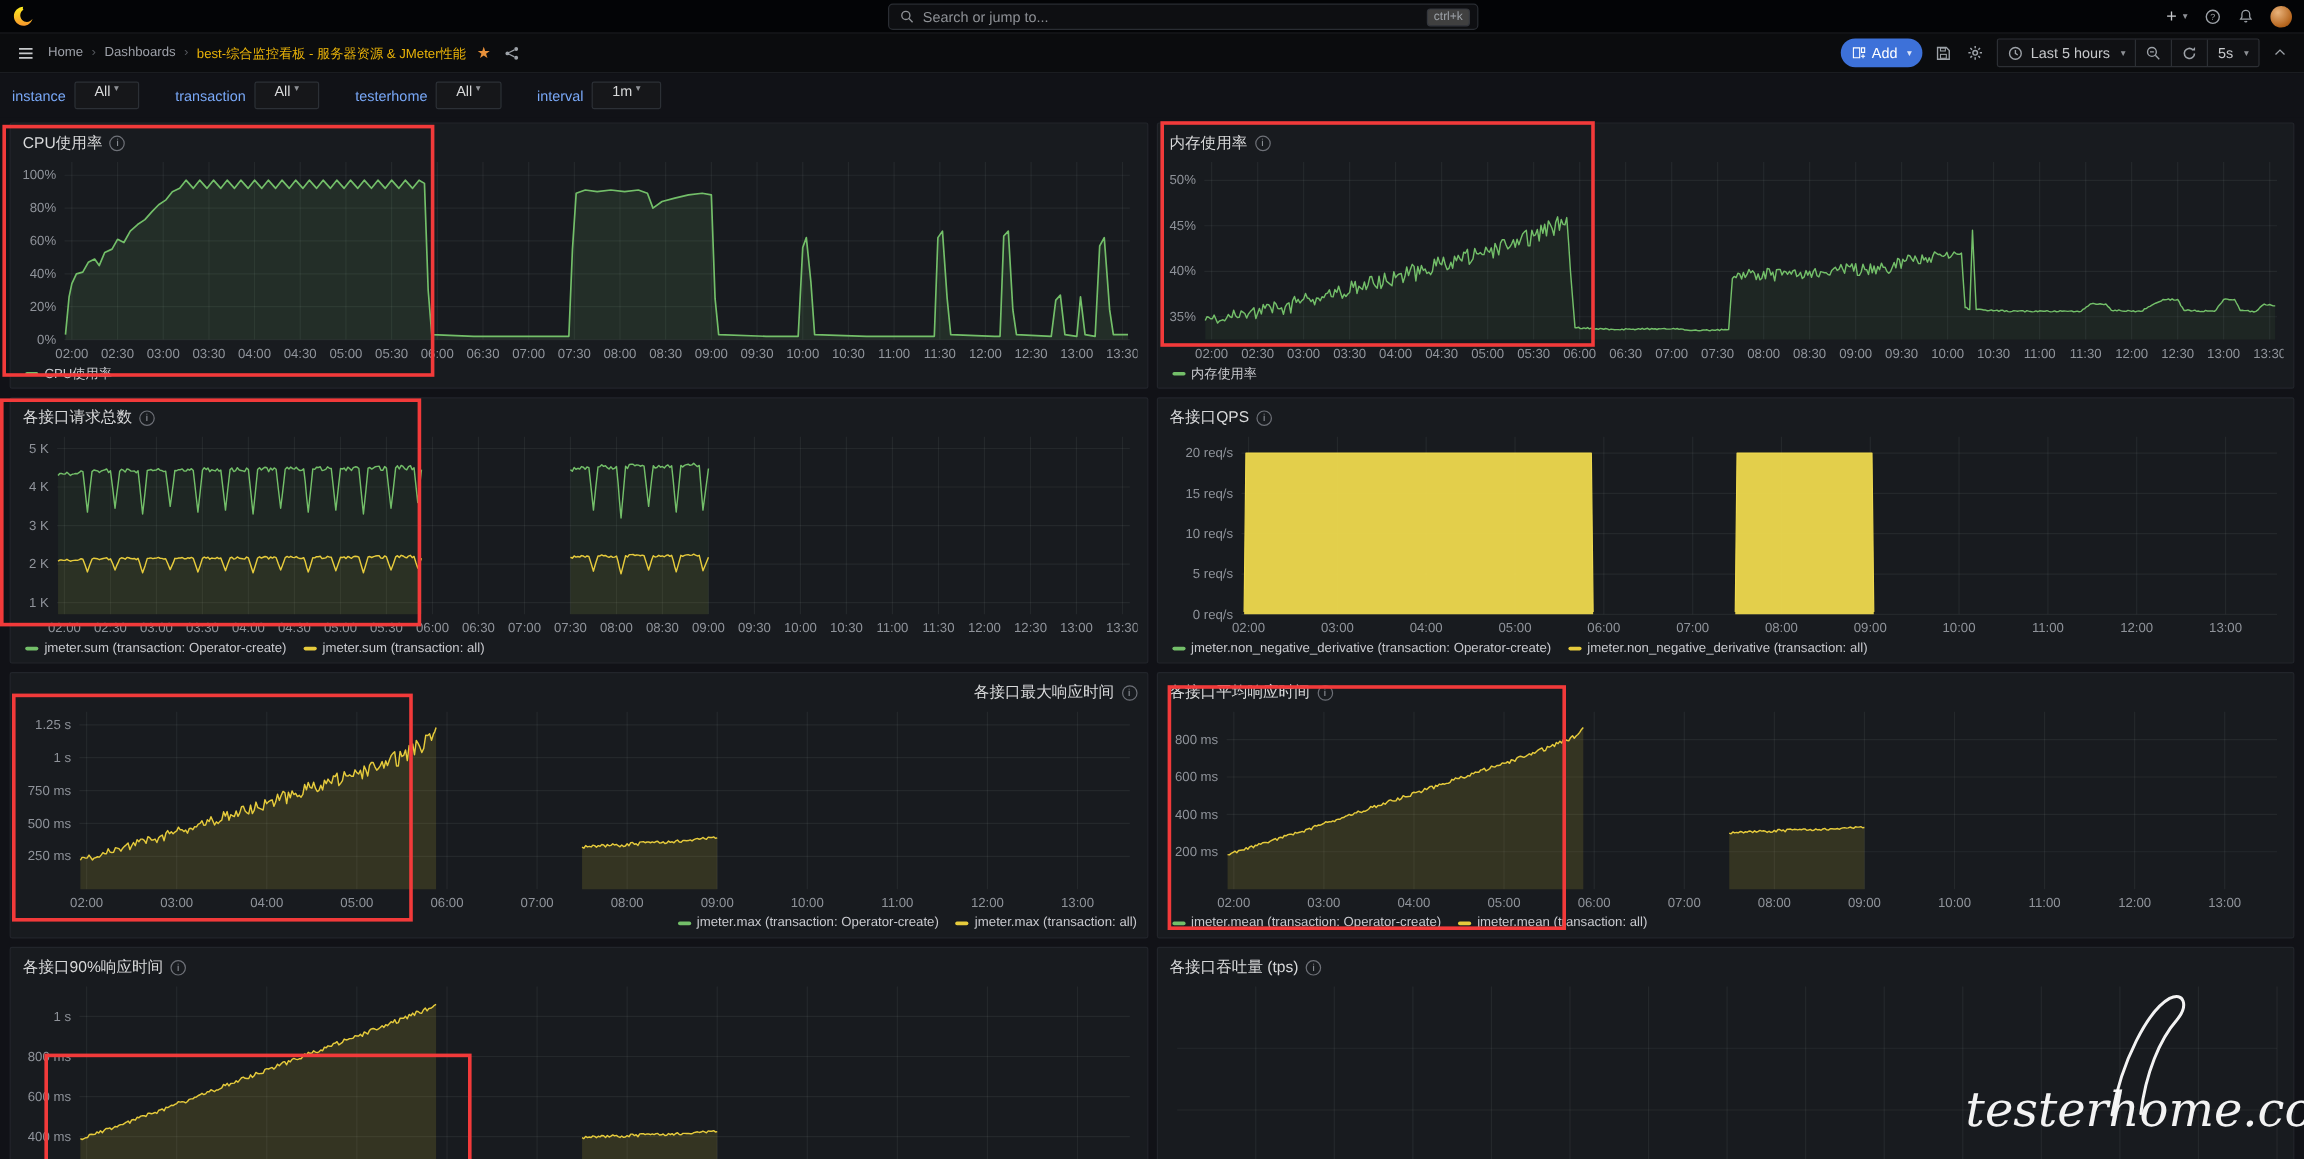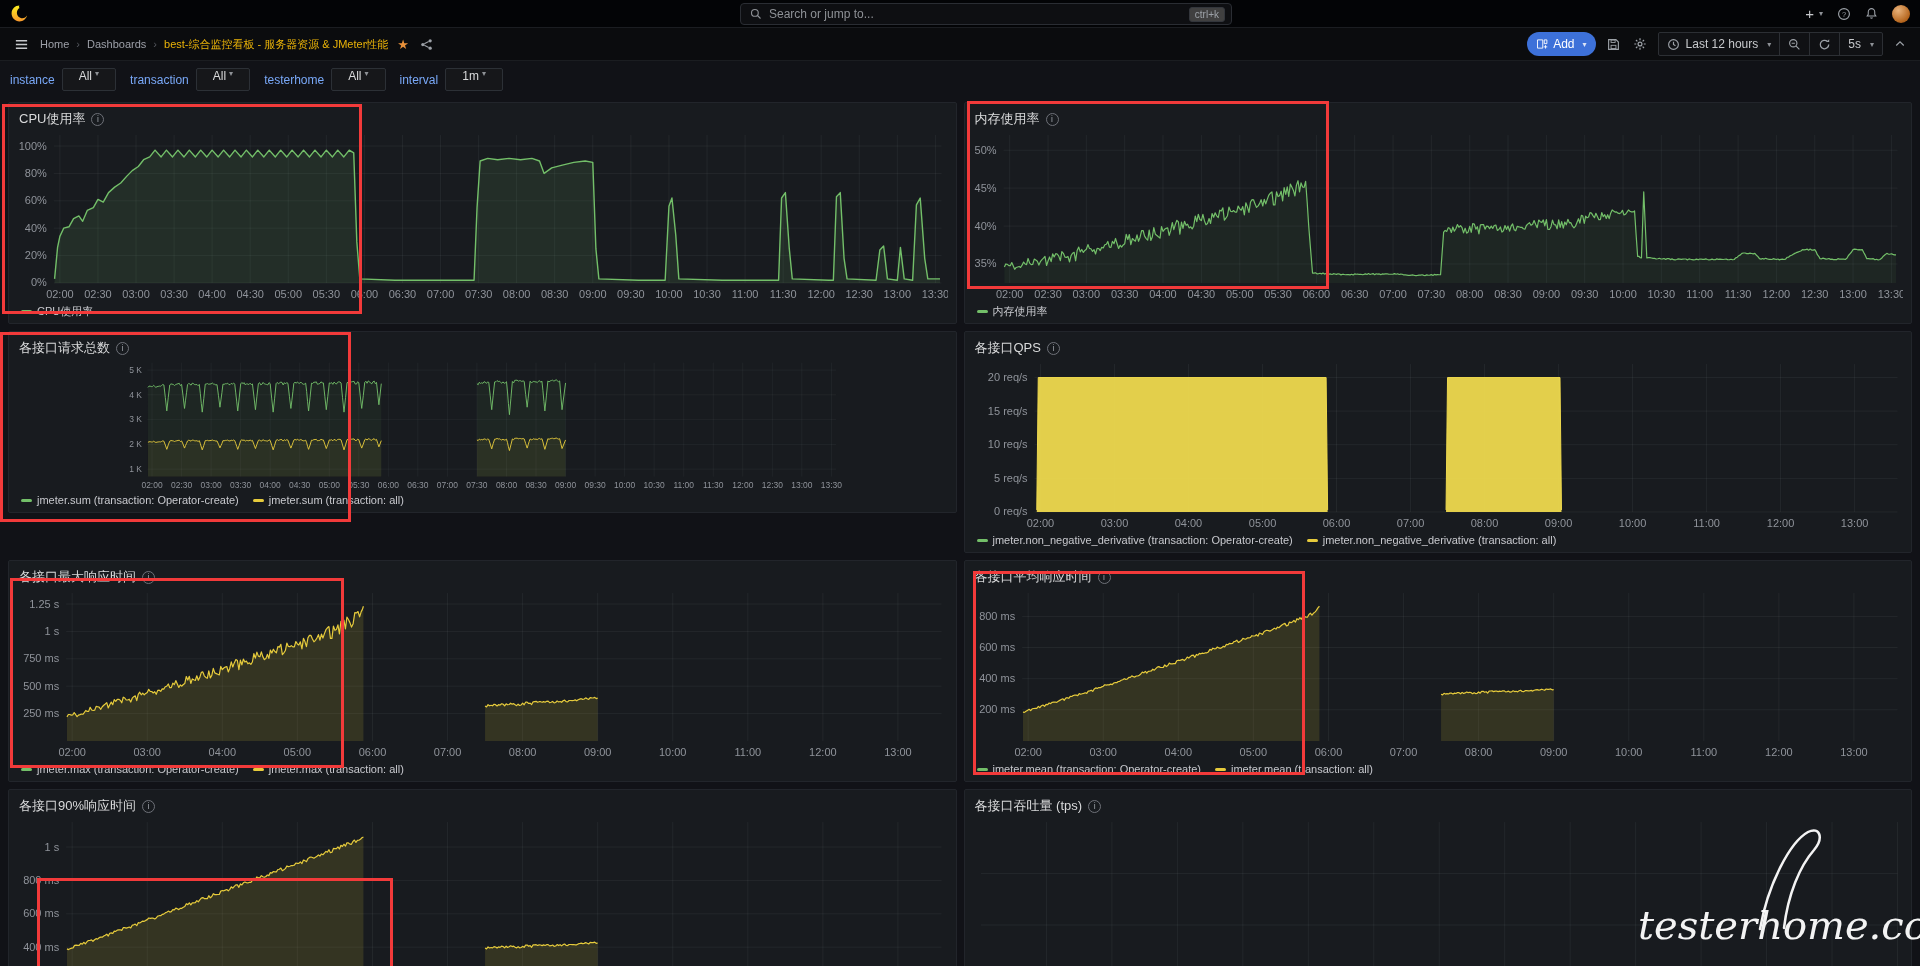--- a/index.html
+++ b/index.html
@@ -26,21 +26,21 @@
 .bc-sep{color:#55585e;}
 .star{color:#e8913a;font-size:13px;cursor:pointer;}
 .nav-right{margin-left:auto;display:flex;align-items:center;gap:9px;}
 .btn-add{background:#3d71d9;color:#fff;border:none;border-radius:12px;height:24px;padding:0 9px;font-size:12px;display:flex;align-items:center;gap:5px;cursor:pointer;font-family:inherit;}
 .btn-add .caret{color:#dbe4f7;}
 .icon-btn{display:flex;align-items:center;cursor:pointer;padding:2px;}
 .group{display:flex;align-items:center;border:1px solid #2c2f34;border-radius:2px;height:24px;background:#101114;}
 .group .seg{display:flex;align-items:center;gap:6px;padding:0 8px;height:100%;font-size:12px;color:#c7c9cc;cursor:pointer;}
 .group .seg + .seg{border-left:1px solid #2c2f34;}
 
-.varbar{height:37px;display:flex;align-items:center;gap:14px;padding:0 10px;background:#111217;}
+.varbar{height:37px;display:flex;align-items:center;gap:30px;padding:0 10px;background:#111217;}
 .var-item{display:flex;align-items:center;gap:7px;}
 .var-label{color:#79a8f8;font-size:12px;cursor:pointer;}
 .var-value{background:#16171a;border:1px solid #2c3036;border-radius:2px;height:23px;display:flex;padding:0 16px;font-size:12px;color:#d8d9da;cursor:pointer;}
 
 #grid{display:grid;grid-template-columns:1fr 1fr;gap:7px;padding:4px 8px 0;}
 .panel{background:#181b1f;border:1px solid #22252b;border-radius:2px;display:flex;flex-direction:column;padding:6px 8px 4px;min-width:0;}
 .p-head{display:flex;align-items:center;gap:6px;height:20px;padding-left:2px;flex:none;}
 .p-title{font-size:13px;font-weight:500;color:#d8d9da;cursor:pointer;white-space:nowrap;}
 .info-icon{width:13px;height:13px;border:1px solid #6e7artifact;border:1px solid #6e7178;border-radius:50%;color:#9da2a8;font-size:8.5px;display:inline-flex;align-items:center;justify-content:center;cursor:pointer;font-style:normal;}
 .chart{flex:1;width:100%;min-height:0;}
@@ -151,21 +151,21 @@
             <path d="M8 1.5v2.2M8 12.3v2.2M1.5 8h2.2M12.3 8h2.2M3.4 3.4L5 5M11 11l1.6 1.6M12.6 3.4L11 5M5 11l-1.6 1.6"></path>
           </g>
         </svg>
     </span>
     <div class="group">
       <span class="seg">
         <svg viewBox="0 0 16 16" width="13" height="13">
             <circle cx="8" cy="8" r="6" fill="none" stroke="#9da2a8" stroke-width="1.4"></circle>
             <path d="M8 4.5V8l2.4 1.6" stroke="#9da2a8" fill="none" stroke-width="1.4"></path>
           </svg>
-        <span>Last 12 hours</span>
+        <span>Last 5 hours</span>
           <i class="caret">▾</i>
       </span>
       <span class="seg">
         <svg viewBox="0 0 16 16" width="13" height="13">
             <circle cx="6.5" cy="6.5" r="4.5" fill="none" stroke="#9da2a8" stroke-width="1.4"></circle>
             <path d="M4.5 6.5h4M10 10l4 4" stroke="#9da2a8" stroke-width="1.4"></path>
           </svg>
       </span>
       <span class="seg">
         <svg viewBox="0 0 16 16" width="13" height="13">
@@ -341,21 +341,21 @@
         <text x="880.5" y="169" text-anchor="middle" font-size="11" fill="#8f939a" font-family="Liberation Sans, DejaVu Sans, sans-serif">13:00</text>
         <line y1="6" y2="154" x1="918.9" x2="918.9" stroke="rgba(201,209,217,0.07)"></line>
         <text x="918.9" y="169" text-anchor="middle" font-size="11" fill="#8f939a" font-family="Liberation Sans, DejaVu Sans, sans-serif">13:30</text>
         <path d="M31.4,138.1L32.8,135.0L34.3,135.4L35.8,136.6L37.3,136.7L38.8,133.6L40.2,136.8L41.7,140.3L43.2,138.5L44.7,138.0L46.2,137.5L47.6,138.4L49.1,136.2L50.6,133.1L52.1,135.0L53.6,135.6L55.1,129.5L56.7,134.2L58.2,135.6L59.7,135.5L61.3,130.1L62.8,131.1L64.4,132.3L65.9,136.1L67.4,132.7L69.0,130.7L70.5,129.2L72.0,127.5L73.6,136.5L75.1,132.0L76.6,128.0L78.2,132.6L79.7,124.8L81.2,127.9L82.8,124.7L84.3,125.0L85.8,127.1L87.4,131.6L88.9,122.6L90.4,124.3L92.0,128.1L93.5,128.4L95.0,127.5L96.6,133.0L98.1,126.7L99.6,124.3L101.2,123.4L102.7,131.8L104.2,121.5L105.8,118.1L107.3,122.9L108.8,120.5L110.4,123.5L111.9,121.5L113.4,120.3L115.0,115.6L116.5,119.4L118.0,119.8L119.6,122.4L121.1,120.6L122.6,125.0L124.2,119.4L125.7,119.5L127.3,121.6L128.8,118.3L130.3,119.0L131.9,115.8L133.4,115.3L134.9,112.5L136.5,118.2L138.0,118.4L139.5,112.3L141.1,114.7L142.6,109.5L144.1,114.5L145.7,119.5L147.2,116.2L148.7,118.1L150.3,116.0L151.8,114.7L153.3,105.4L154.9,110.5L156.4,105.5L157.9,115.6L159.5,109.5L161.0,111.0L162.5,112.2L164.1,105.9L165.6,112.3L167.1,108.5L168.7,101.6L170.2,101.5L171.7,107.2L173.3,109.6L174.8,111.2L176.3,101.2L177.9,111.4L179.4,108.0L180.9,98.7L182.5,105.3L184.0,106.5L185.5,107.8L187.1,109.1L188.6,97.5L190.1,102.4L191.7,100.3L193.2,99.3L194.8,98.9L196.3,106.4L197.8,101.7L199.4,93.5L200.9,100.7L202.4,95.5L204.0,91.3L205.5,93.0L207.0,105.2L208.6,93.1L210.1,99.3L211.6,92.3L213.2,96.3L214.7,95.2L216.2,98.9L217.8,97.8L219.3,99.9L220.8,97.2L222.4,87.0L223.9,92.6L225.4,85.3L227.0,90.5L228.5,91.6L230.0,85.4L231.6,91.9L233.1,95.7L234.6,94.6L236.2,89.5L237.7,94.5L239.2,84.6L240.8,88.3L242.3,83.8L243.8,86.8L245.4,88.5L246.9,81.2L248.4,82.0L250.0,78.8L251.5,91.2L253.0,89.2L254.6,86.7L256.1,78.0L257.7,82.2L259.2,82.7L260.7,81.5L262.3,83.1L263.8,83.2L265.3,77.0L266.9,79.9L268.4,81.2L269.9,77.5L271.5,85.9L273.0,73.8L274.5,77.6L276.1,83.4L277.6,73.3L279.1,70.7L280.7,70.8L282.2,75.1L283.7,78.4L285.3,76.9L286.8,74.4L288.3,70.7L289.9,77.0L291.4,70.3L292.9,74.9L294.5,70.1L296.0,66.0L297.5,64.2L299.1,62.9L300.6,75.8L302.1,75.9L303.7,62.9L305.2,67.5L306.7,66.7L308.3,62.2L309.8,71.8L311.3,58.7L312.9,65.4L314.4,57.8L315.9,67.5L317.5,55.1L319.0,57.9L320.6,61.4L322.1,67.0L323.6,56.1L325.2,51.7L326.7,62.8L328.2,53.9L329.8,58.0L331.3,58.3L332.8,52.3L334.4,73.7L335.9,97.1L337.8,120.9L339.7,144.1L341.2,144.1L342.7,143.8L344.2,144.9L345.7,144.8L347.2,144.3L348.7,144.9L350.2,144.0L351.7,145.1L353.2,144.5L354.7,144.8L356.2,145.2L357.7,145.0L359.2,145.5L360.7,144.7L362.2,145.0L363.7,145.4L365.2,144.8L366.7,145.1L368.2,145.9L369.7,145.3L371.2,145.5L372.7,145.8L374.2,145.7L375.8,145.7L377.3,145.9L378.8,145.3L380.4,146.0L381.9,144.9L383.5,145.3L385.0,145.2L386.5,145.5L388.1,145.3L389.6,145.8L391.1,145.4L392.7,144.9L394.2,145.5L395.7,144.6L397.3,145.5L398.8,145.0L400.3,144.6L401.9,145.7L403.4,144.8L404.9,145.2L406.5,145.0L408.0,145.6L409.5,145.0L411.1,145.1L412.6,144.9L414.1,144.8L415.7,145.2L417.2,145.3L418.7,145.3L420.3,145.1L421.8,144.7L423.3,145.3L424.9,144.8L426.4,145.5L427.9,145.2L429.5,145.3L431.0,146.0L432.5,146.0L434.1,146.2L435.6,146.4L437.1,146.4L438.7,146.2L440.2,146.0L441.7,146.4L443.3,146.6L444.8,146.4L446.4,146.1L447.9,146.1L449.4,145.8L451.0,146.4L452.5,146.6L454.0,145.9L455.6,146.3L457.1,146.2L458.6,145.6L460.2,146.5L461.7,145.4L463.2,145.9L464.8,145.6L466.3,145.8L467.8,145.7L469.4,123.5L470.9,103.1L472.4,101.4L474.0,102.4L475.5,98.7L477.0,99.3L478.6,103.5L480.1,98.0L481.6,102.2L483.2,99.5L484.7,95.5L486.2,98.3L487.8,96.7L489.3,98.6L490.8,103.9L492.4,99.2L493.9,104.2L495.4,103.1L497.0,97.3L498.5,103.3L500.0,94.7L501.6,95.1L503.1,100.2L504.6,97.7L506.2,105.0L507.7,95.8L509.2,95.6L510.8,95.5L512.3,100.1L513.9,97.1L515.4,97.4L516.9,99.7L518.5,97.1L520.0,99.5L521.5,96.5L523.1,96.0L524.6,101.4L526.1,100.5L527.7,98.0L529.2,103.1L530.7,101.8L532.3,96.5L533.8,100.4L535.3,97.1L536.9,102.1L538.4,97.2L539.9,94.9L541.5,100.8L543.0,101.8L544.5,97.4L546.1,97.8L547.6,98.3L549.1,98.3L550.7,99.8L552.2,100.2L553.7,96.5L555.3,94.9L556.8,93.7L558.3,96.3L559.9,95.2L561.4,91.5L562.9,95.2L564.5,98.7L566.0,91.0L567.5,92.7L569.1,93.4L570.6,90.9L572.1,96.9L573.7,90.7L575.2,100.4L576.8,100.5L578.3,97.7L579.8,91.2L581.4,95.6L582.9,95.8L584.4,99.8L586.0,90.9L587.5,98.4L589.0,92.7L590.6,99.1L592.1,93.0L593.6,95.8L595.2,90.3L596.7,93.8L598.2,93.7L599.8,97.2L601.3,98.8L602.8,97.2L604.4,93.3L605.8,89.7L607.2,94.2L608.7,86.3L610.1,87.1L611.6,94.5L613.0,87.1L614.4,88.8L615.9,88.0L617.3,83.7L618.8,84.1L620.3,86.6L621.8,88.7L623.2,84.3L624.7,87.4L626.2,90.7L627.7,90.7L629.1,83.5L630.6,87.7L632.1,85.7L633.6,89.5L635.0,85.7L636.5,89.6L638.0,84.2L639.5,80.9L640.9,82.0L642.4,83.1L643.9,82.9L645.4,84.2L646.8,84.6L648.3,83.7L649.8,81.3L651.3,86.0L652.8,85.3L654.2,83.4L655.8,81.0L657.3,82.3L658.8,82.9L660.4,82.9L661.9,81.9L663.4,104.7L665.0,127.4L666.2,127.3L667.5,128.7L668.8,129.0L671.1,62.9L672.6,95.7L674.2,129.0L675.7,128.7L677.3,128.7L678.9,129.0L680.5,129.4L682.0,129.4L683.6,130.0L685.2,129.8L686.8,129.3L688.3,130.0L689.9,129.9L691.5,129.5L693.1,130.5L694.6,129.6L696.2,129.5L697.8,130.6L699.4,129.9L700.9,130.7L702.5,130.9L704.1,130.5L705.6,129.9L707.2,130.1L708.7,130.4L710.2,130.1L711.8,130.0L713.3,130.0L714.8,131.0L716.4,129.9L717.9,130.3L719.4,130.6L721.0,130.9L722.5,130.7L724.0,130.1L725.6,130.8L727.1,130.0L728.6,130.2L730.2,130.4L731.7,130.4L733.2,129.9L734.8,130.5L736.3,130.9L737.9,130.7L739.5,130.1L741.1,130.8L742.7,130.7L744.2,129.9L745.8,130.4L747.4,130.2L749.0,130.3L750.6,130.5L752.1,130.3L753.7,130.1L755.3,130.8L756.9,130.6L758.5,130.3L760.0,130.8L761.6,130.5L763.1,128.9L764.7,128.2L766.2,126.7L767.8,125.9L769.3,124.4L770.9,124.0L772.5,124.0L774.2,124.6L775.8,124.6L777.4,124.2L779.1,124.5L780.7,124.9L782.3,124.4L783.9,126.3L785.4,127.6L786.9,129.7L788.5,130.1L790.0,129.5L791.5,130.1L793.1,129.3L794.6,129.9L796.1,130.3L797.7,130.4L799.2,130.5L800.7,129.7L802.3,130.1L803.8,130.5L805.3,130.0L806.9,130.9L808.4,130.3L809.9,130.2L811.5,130.5L813.0,130.2L814.5,128.3L816.1,128.1L817.6,126.8L819.1,126.3L820.7,125.3L822.2,124.4L823.7,123.7L825.3,123.1L826.8,122.5L828.3,122.0L829.9,120.6L831.4,120.8L833.0,120.7L834.5,120.1L836.0,121.2L837.6,120.1L839.1,121.1L840.6,121.1L842.2,120.6L843.5,122.6L844.8,125.7L846.2,127.3L847.5,129.7L849.0,129.8L850.5,129.2L852.0,129.6L853.5,130.2L855.0,129.9L856.5,129.5L857.9,130.4L859.4,130.2L860.9,130.7L862.4,130.5L863.9,130.7L865.4,129.7L866.9,130.2L868.4,130.1L869.9,130.2L871.4,130.2L872.8,130.5L874.4,129.1L875.9,126.5L877.4,124.8L879.0,123.0L880.5,120.6L882.0,120.1L883.6,120.3L885.1,120.8L886.6,120.7L888.2,120.9L889.7,120.6L891.2,123.5L892.8,126.4L894.3,129.7L895.9,129.6L897.6,129.9L899.2,129.9L900.8,129.7L902.5,130.8L904.1,130.3L905.7,131.0L907.4,130.5L909.1,129.3L910.8,127.2L912.5,125.7L914.3,124.4L915.8,125.1L917.3,125.3L918.9,124.8L920.4,125.4L921.9,125.9L923.5,125.9L923.5,154.0L31.4,154.0Z" fill="#73bf69" fill-opacity="0.07" stroke="none"></path>
         <path d="M31.4,138.1L32.8,135.0L34.3,135.4L35.8,136.6L37.3,136.7L38.8,133.6L40.2,136.8L41.7,140.3L43.2,138.5L44.7,138.0L46.2,137.5L47.6,138.4L49.1,136.2L50.6,133.1L52.1,135.0L53.6,135.6L55.1,129.5L56.7,134.2L58.2,135.6L59.7,135.5L61.3,130.1L62.8,131.1L64.4,132.3L65.9,136.1L67.4,132.7L69.0,130.7L70.5,129.2L72.0,127.5L73.6,136.5L75.1,132.0L76.6,128.0L78.2,132.6L79.7,124.8L81.2,127.9L82.8,124.7L84.3,125.0L85.8,127.1L87.4,131.6L88.9,122.6L90.4,124.3L92.0,128.1L93.5,128.4L95.0,127.5L96.6,133.0L98.1,126.7L99.6,124.3L101.2,123.4L102.7,131.8L104.2,121.5L105.8,118.1L107.3,122.9L108.8,120.5L110.4,123.5L111.9,121.5L113.4,120.3L115.0,115.6L116.5,119.4L118.0,119.8L119.6,122.4L121.1,120.6L122.6,125.0L124.2,119.4L125.7,119.5L127.3,121.6L128.8,118.3L130.3,119.0L131.9,115.8L133.4,115.3L134.9,112.5L136.5,118.2L138.0,118.4L139.5,112.3L141.1,114.7L142.6,109.5L144.1,114.5L145.7,119.5L147.2,116.2L148.7,118.1L150.3,116.0L151.8,114.7L153.3,105.4L154.9,110.5L156.4,105.5L157.9,115.6L159.5,109.5L161.0,111.0L162.5,112.2L164.1,105.9L165.6,112.3L167.1,108.5L168.7,101.6L170.2,101.5L171.7,107.2L173.3,109.6L174.8,111.2L176.3,101.2L177.9,111.4L179.4,108.0L180.9,98.7L182.5,105.3L184.0,106.5L185.5,107.8L187.1,109.1L188.6,97.5L190.1,102.4L191.7,100.3L193.2,99.3L194.8,98.9L196.3,106.4L197.8,101.7L199.4,93.5L200.9,100.7L202.4,95.5L204.0,91.3L205.5,93.0L207.0,105.2L208.6,93.1L210.1,99.3L211.6,92.3L213.2,96.3L214.7,95.2L216.2,98.9L217.8,97.8L219.3,99.9L220.8,97.2L222.4,87.0L223.9,92.6L225.4,85.3L227.0,90.5L228.5,91.6L230.0,85.4L231.6,91.9L233.1,95.7L234.6,94.6L236.2,89.5L237.7,94.5L239.2,84.6L240.8,88.3L242.3,83.8L243.8,86.8L245.4,88.5L246.9,81.2L248.4,82.0L250.0,78.8L251.5,91.2L253.0,89.2L254.6,86.7L256.1,78.0L257.7,82.2L259.2,82.7L260.7,81.5L262.3,83.1L263.8,83.2L265.3,77.0L266.9,79.9L268.4,81.2L269.9,77.5L271.5,85.9L273.0,73.8L274.5,77.6L276.1,83.4L277.6,73.3L279.1,70.7L280.7,70.8L282.2,75.1L283.7,78.4L285.3,76.9L286.8,74.4L288.3,70.7L289.9,77.0L291.4,70.3L292.9,74.9L294.5,70.1L296.0,66.0L297.5,64.2L299.1,62.9L300.6,75.8L302.1,75.9L303.7,62.9L305.2,67.5L306.7,66.7L308.3,62.2L309.8,71.8L311.3,58.7L312.9,65.4L314.4,57.8L315.9,67.5L317.5,55.1L319.0,57.9L320.6,61.4L322.1,67.0L323.6,56.1L325.2,51.7L326.7,62.8L328.2,53.9L329.8,58.0L331.3,58.3L332.8,52.3L334.4,73.7L335.9,97.1L337.8,120.9L339.7,144.1L341.2,144.1L342.7,143.8L344.2,144.9L345.7,144.8L347.2,144.3L348.7,144.9L350.2,144.0L351.7,145.1L353.2,144.5L354.7,144.8L356.2,145.2L357.7,145.0L359.2,145.5L360.7,144.7L362.2,145.0L363.7,145.4L365.2,144.8L366.7,145.1L368.2,145.9L369.7,145.3L371.2,145.5L372.7,145.8L374.2,145.7L375.8,145.7L377.3,145.9L378.8,145.3L380.4,146.0L381.9,144.9L383.5,145.3L385.0,145.2L386.5,145.5L388.1,145.3L389.6,145.8L391.1,145.4L392.7,144.9L394.2,145.5L395.7,144.6L397.3,145.5L398.8,145.0L400.3,144.6L401.9,145.7L403.4,144.8L404.9,145.2L406.5,145.0L408.0,145.6L409.5,145.0L411.1,145.1L412.6,144.9L414.1,144.8L415.7,145.2L417.2,145.3L418.7,145.3L420.3,145.1L421.8,144.7L423.3,145.3L424.9,144.8L426.4,145.5L427.9,145.2L429.5,145.3L431.0,146.0L432.5,146.0L434.1,146.2L435.6,146.4L437.1,146.4L438.7,146.2L440.2,146.0L441.7,146.4L443.3,146.6L444.8,146.4L446.4,146.1L447.9,146.1L449.4,145.8L451.0,146.4L452.5,146.6L454.0,145.9L455.6,146.3L457.1,146.2L458.6,145.6L460.2,146.5L461.7,145.4L463.2,145.9L464.8,145.6L466.3,145.8L467.8,145.7L469.4,123.5L470.9,103.1L472.4,101.4L474.0,102.4L475.5,98.7L477.0,99.3L478.6,103.5L480.1,98.0L481.6,102.2L483.2,99.5L484.7,95.5L486.2,98.3L487.8,96.7L489.3,98.6L490.8,103.9L492.4,99.2L493.9,104.2L495.4,103.1L497.0,97.3L498.5,103.3L500.0,94.7L501.6,95.1L503.1,100.2L504.6,97.7L506.2,105.0L507.7,95.8L509.2,95.6L510.8,95.5L512.3,100.1L513.9,97.1L515.4,97.4L516.9,99.7L518.5,97.1L520.0,99.5L521.5,96.5L523.1,96.0L524.6,101.4L526.1,100.5L527.7,98.0L529.2,103.1L530.7,101.8L532.3,96.5L533.8,100.4L535.3,97.1L536.9,102.1L538.4,97.2L539.9,94.9L541.5,100.8L543.0,101.8L544.5,97.4L546.1,97.8L547.6,98.3L549.1,98.3L550.7,99.8L552.2,100.2L553.7,96.5L555.3,94.9L556.8,93.7L558.3,96.3L559.9,95.2L561.4,91.5L562.9,95.2L564.5,98.7L566.0,91.0L567.5,92.7L569.1,93.4L570.6,90.9L572.1,96.9L573.7,90.7L575.2,100.4L576.8,100.5L578.3,97.7L579.8,91.2L581.4,95.6L582.9,95.8L584.4,99.8L586.0,90.9L587.5,98.4L589.0,92.7L590.6,99.1L592.1,93.0L593.6,95.8L595.2,90.3L596.7,93.8L598.2,93.7L599.8,97.2L601.3,98.8L602.8,97.2L604.4,93.3L605.8,89.7L607.2,94.2L608.7,86.3L610.1,87.1L611.6,94.5L613.0,87.1L614.4,88.8L615.9,88.0L617.3,83.7L618.8,84.1L620.3,86.6L621.8,88.7L623.2,84.3L624.7,87.4L626.2,90.7L627.7,90.7L629.1,83.5L630.6,87.7L632.1,85.7L633.6,89.5L635.0,85.7L636.5,89.6L638.0,84.2L639.5,80.9L640.9,82.0L642.4,83.1L643.9,82.9L645.4,84.2L646.8,84.6L648.3,83.7L649.8,81.3L651.3,86.0L652.8,85.3L654.2,83.4L655.8,81.0L657.3,82.3L658.8,82.9L660.4,82.9L661.9,81.9L663.4,104.7L665.0,127.4L666.2,127.3L667.5,128.7L668.8,129.0L671.1,62.9L672.6,95.7L674.2,129.0L675.7,128.7L677.3,128.7L678.9,129.0L680.5,129.4L682.0,129.4L683.6,130.0L685.2,129.8L686.8,129.3L688.3,130.0L689.9,129.9L691.5,129.5L693.1,130.5L694.6,129.6L696.2,129.5L697.8,130.6L699.4,129.9L700.9,130.7L702.5,130.9L704.1,130.5L705.6,129.9L707.2,130.1L708.7,130.4L710.2,130.1L711.8,130.0L713.3,130.0L714.8,131.0L716.4,129.9L717.9,130.3L719.4,130.6L721.0,130.9L722.5,130.7L724.0,130.1L725.6,130.8L727.1,130.0L728.6,130.2L730.2,130.4L731.7,130.4L733.2,129.9L734.8,130.5L736.3,130.9L737.9,130.7L739.5,130.1L741.1,130.8L742.7,130.7L744.2,129.9L745.8,130.4L747.4,130.2L749.0,130.3L750.6,130.5L752.1,130.3L753.7,130.1L755.3,130.8L756.9,130.6L758.5,130.3L760.0,130.8L761.6,130.5L763.1,128.9L764.7,128.2L766.2,126.7L767.8,125.9L769.3,124.4L770.9,124.0L772.5,124.0L774.2,124.6L775.8,124.6L777.4,124.2L779.1,124.5L780.7,124.9L782.3,124.4L783.9,126.3L785.4,127.6L786.9,129.7L788.5,130.1L790.0,129.5L791.5,130.1L793.1,129.3L794.6,129.9L796.1,130.3L797.7,130.4L799.2,130.5L800.7,129.7L802.3,130.1L803.8,130.5L805.3,130.0L806.9,130.9L808.4,130.3L809.9,130.2L811.5,130.5L813.0,130.2L814.5,128.3L816.1,128.1L817.6,126.8L819.1,126.3L820.7,125.3L822.2,124.4L823.7,123.7L825.3,123.1L826.8,122.5L828.3,122.0L829.9,120.6L831.4,120.8L833.0,120.7L834.5,120.1L836.0,121.2L837.6,120.1L839.1,121.1L840.6,121.1L842.2,120.6L843.5,122.6L844.8,125.7L846.2,127.3L847.5,129.7L849.0,129.8L850.5,129.2L852.0,129.6L853.5,130.2L855.0,129.9L856.5,129.5L857.9,130.4L859.4,130.2L860.9,130.7L862.4,130.5L863.9,130.7L865.4,129.7L866.9,130.2L868.4,130.1L869.9,130.2L871.4,130.2L872.8,130.5L874.4,129.1L875.9,126.5L877.4,124.8L879.0,123.0L880.5,120.6L882.0,120.1L883.6,120.3L885.1,120.8L886.6,120.7L888.2,120.9L889.7,120.6L891.2,123.5L892.8,126.4L894.3,129.7L895.9,129.6L897.6,129.9L899.2,129.9L900.8,129.7L902.5,130.8L904.1,130.3L905.7,131.0L907.4,130.5L909.1,129.3L910.8,127.2L912.5,125.7L914.3,124.4L915.8,125.1L917.3,125.3L918.9,124.8L920.4,125.4L921.9,125.9L923.5,125.9" fill="none" stroke="#73bf69" stroke-width="1.2" stroke-linejoin="round"></path>
       </svg>
     <div class="legend">
         <span class="li"><i style="background: rgb(115, 191, 105);"></i>内存使用率</span>
       </div>
   </section>
-    <section class="panel" style="height: 182px;">
+    <section class="panel" style="height: 222px;">
     <header class="p-head">
       <span class="p-title">各接口请求总数</span>
       <i class="info-icon">i</i>
     </header>
     <svg class="chart" viewBox="0 0 931 174">
         <line x1="30.6" x2="925" y1="15.7" y2="15.7" stroke="rgba(201,209,217,0.07)"></line>
         <text x="23.6" y="19.2" text-anchor="end" font-size="11" fill="#8f939a" font-family="Liberation Sans, DejaVu Sans, sans-serif">5 K</text>
         <line x1="30.6" x2="925" y1="47.8" y2="47.8" stroke="rgba(201,209,217,0.07)"></line>
         <text x="23.6" y="51.3" text-anchor="end" font-size="11" fill="#8f939a" font-family="Liberation Sans, DejaVu Sans, sans-serif">4 K</text>
         <line x1="30.6" x2="925" y1="80.0" y2="80.0" stroke="rgba(201,209,217,0.07)"></line>
@@ -469,21 +469,21 @@
         <path d="M63.8,152.0L65.3,19.5L353.3,19.5L354.8,152.0L354.8,154.0L63.8,154.0Z" fill="#eed94e" fill-opacity="0.95" stroke="none"></path>
         <path d="M63.8,152.0L65.3,19.5L353.3,19.5L354.8,152.0" fill="none" stroke="#eed94e" stroke-width="1" stroke-linejoin="round"></path>
         <path d="M473.3,152.0L474.8,19.5L587.3,19.5L588.8,152.0L588.8,154.0L473.3,154.0Z" fill="#eed94e" fill-opacity="0.95" stroke="none"></path>
         <path d="M473.3,152.0L474.8,19.5L587.3,19.5L588.8,152.0" fill="none" stroke="#eed94e" stroke-width="1" stroke-linejoin="round"></path>
       </svg>
     <div class="legend">
         <span class="li"><i style="background: rgb(115, 191, 105);"></i>jmeter.non_negative_derivative (transaction: Operator-create)</span>
         <span class="li"><i style="background: rgb(230, 203, 60);"></i>jmeter.non_negative_derivative (transaction: all)</span>
       </div>
   </section>
-    <section class="panel" style="height: 222px;">
+    <section class="panel" style="height: 222px; align-items: flex-end;">
     <header class="p-head">
       <span class="p-title">各接口最大响应时间</span>
       <i class="info-icon">i</i>
     </header>
     <svg class="chart" viewBox="0 0 931 174">
         <line x1="49.2" x2="925" y1="17.0" y2="17.0" stroke="rgba(201,209,217,0.07)"></line>
         <text x="42.2" y="20.5" text-anchor="end" font-size="11" fill="#8f939a" font-family="Liberation Sans, DejaVu Sans, sans-serif">1.25 s</text>
         <line x1="49.2" x2="925" y1="44.4" y2="44.4" stroke="rgba(201,209,217,0.07)"></line>
         <text x="42.2" y="47.9" text-anchor="end" font-size="11" fill="#8f939a" font-family="Liberation Sans, DejaVu Sans, sans-serif">1 s</text>
         <line x1="49.2" x2="925" y1="71.8" y2="71.8" stroke="rgba(201,209,217,0.07)"></line>

